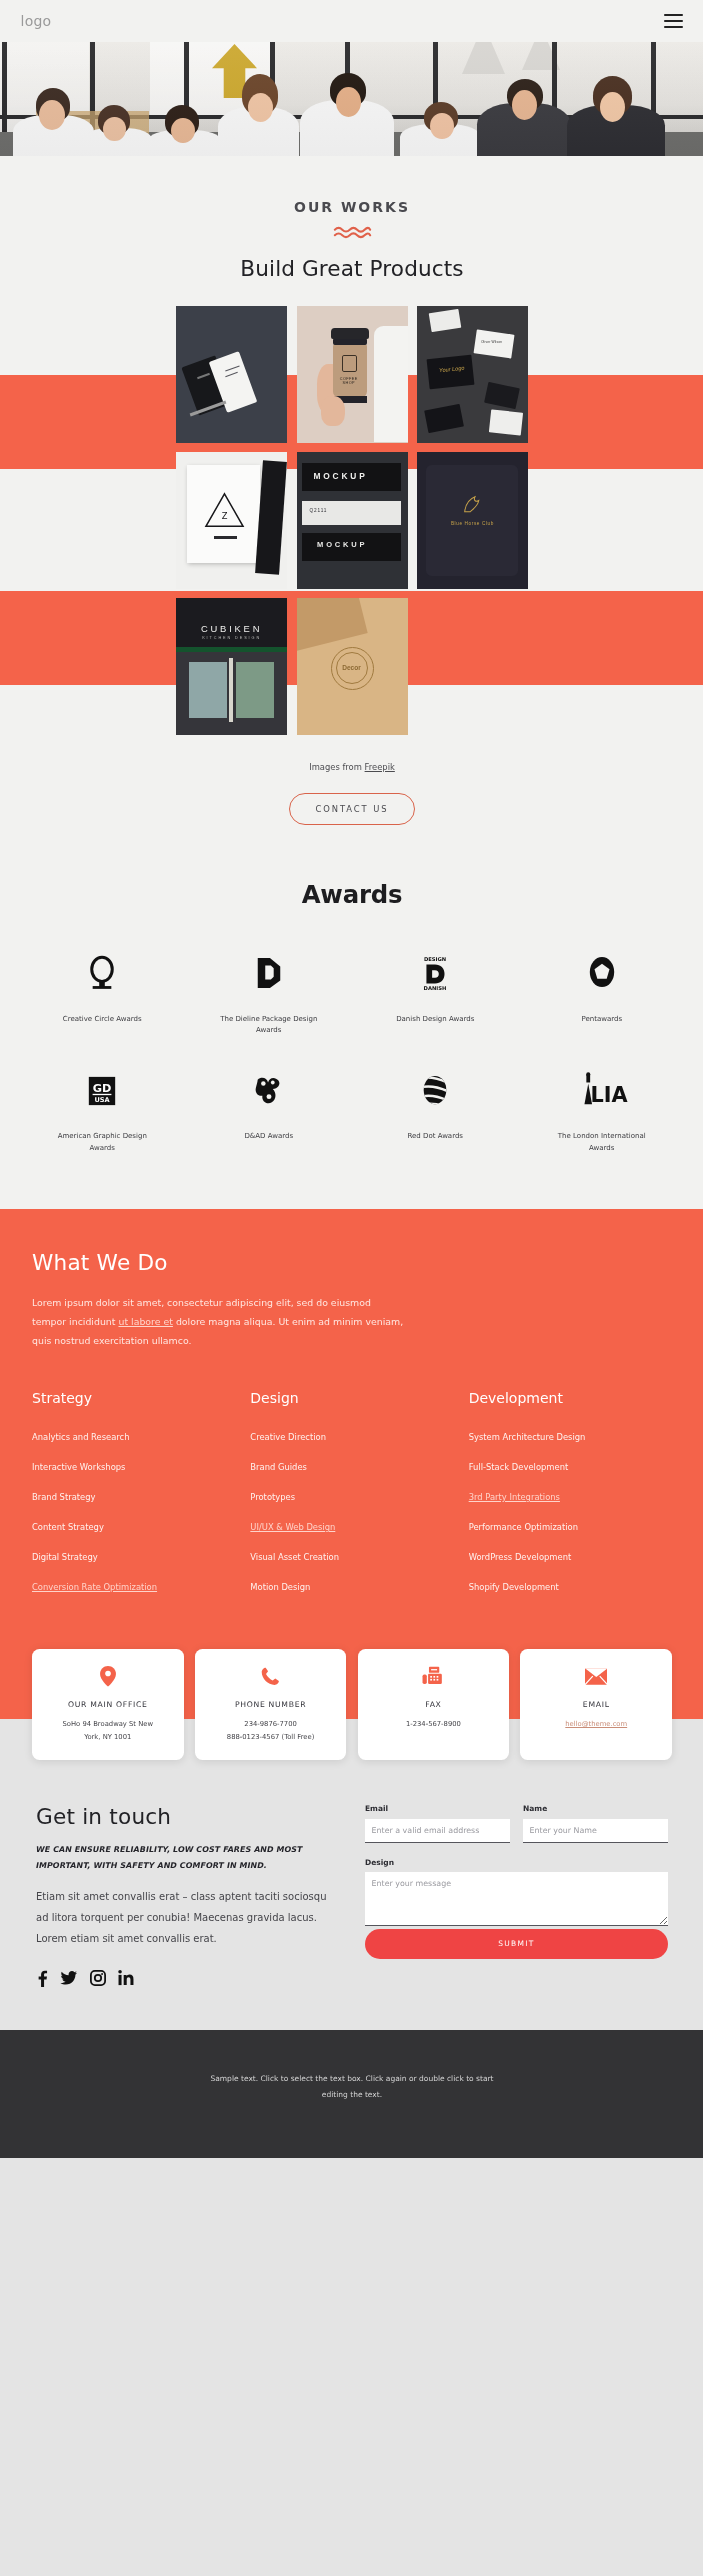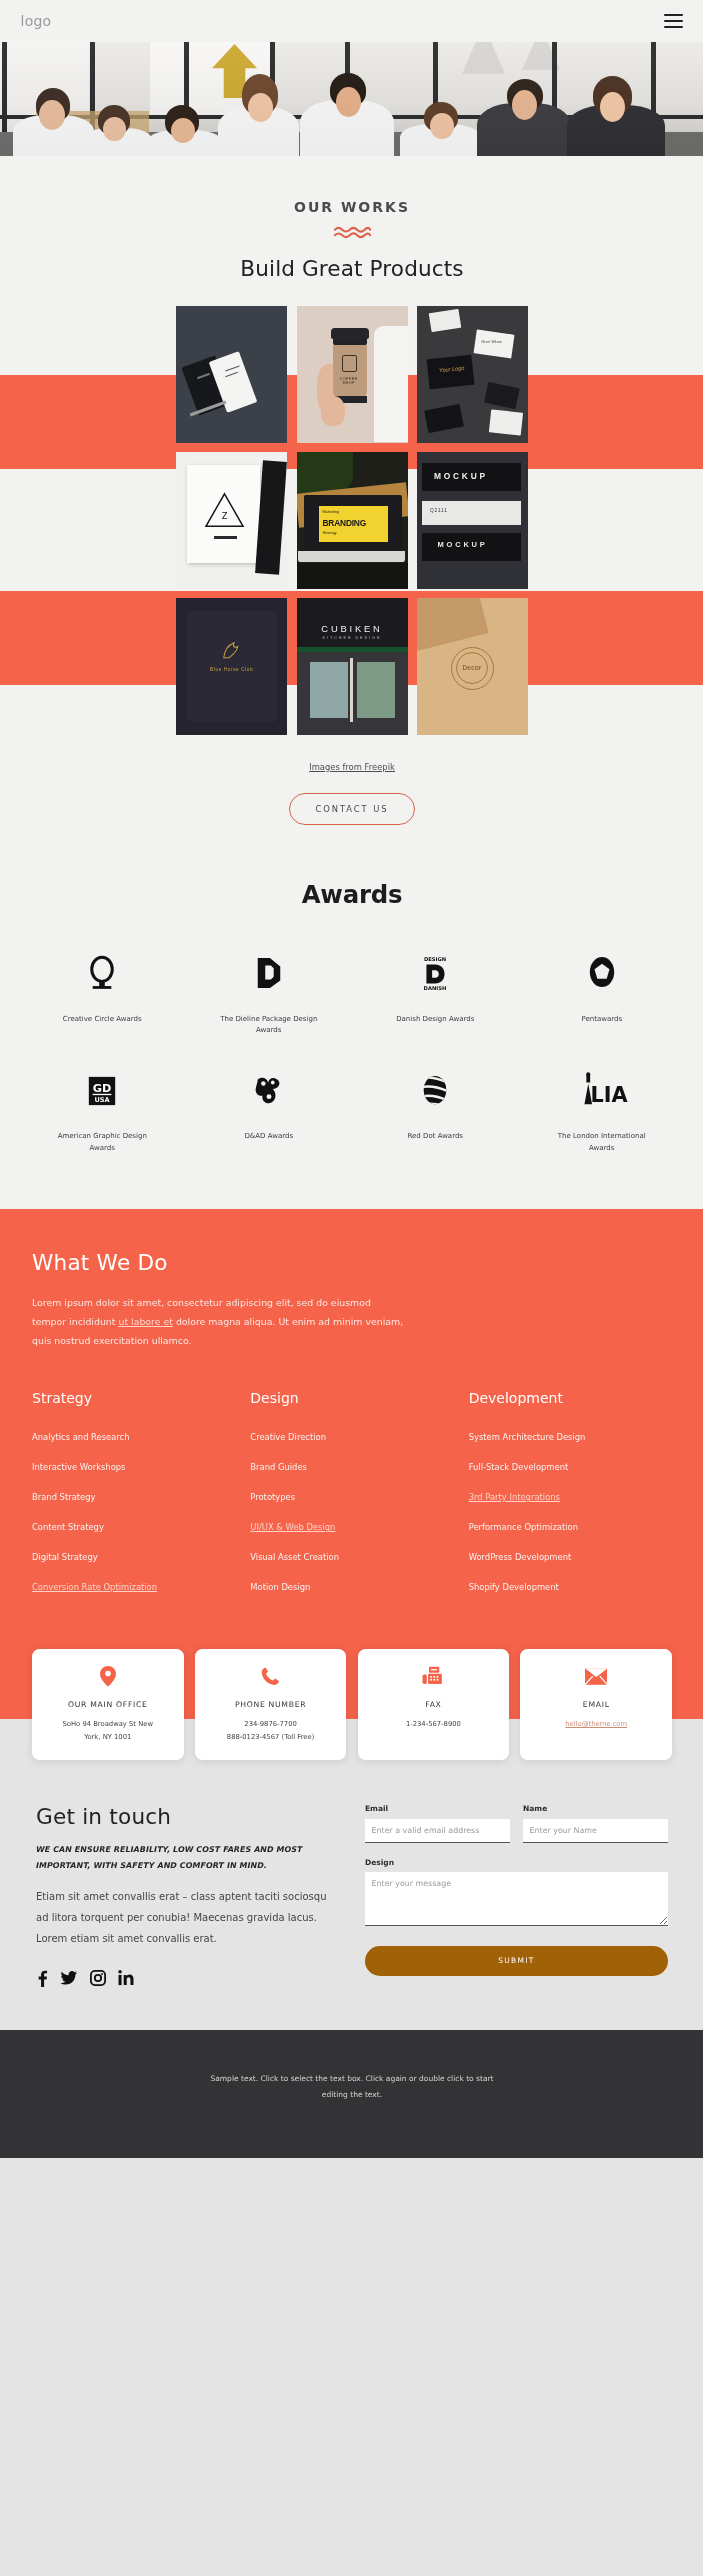--- a/index.html
+++ b/index.html
@@ -143,21 +143,20 @@
   .stamp { position:absolute; border-radius:50%; border:1.9px solid #a07a3f; }
 
   .tiny { position:absolute; background:#d8d8d6; }
   .tiny-d { position:absolute; background:#55555c; }
   .goldtext { position:absolute; color:#c6a24a; font-size:5.6px; font-style:italic; }
   .smalltext { position:absolute; color:#e8e8e6; font-size:3.2px; letter-spacing:0.2px; }
 
   .credit {
     text-align:center; font-size:8.4px; color:#4c4c50; margin-top:19px;
     font-family:"DejaVu Sans", sans-serif;
-    text-decoration:underline;
   }
   .credit a { color:#4c4c50; text-decoration: underline; }
   .cta-wrap { text-align:center; margin-top:20.6px; padding-bottom:45px; }
   .cta-btn {
     display:inline-block;
     border:0.9px solid #d9634a;
     border-radius: 20.6px;
     color:#4a4a4f;
     font-size:8.4px;
     letter-spacing:1.9px;
@@ -290,23 +289,22 @@
     padding:6.6px 6.6px;
     font-size:7.9px;
     color:#4a4a50;
     font-family:"DejaVu Sans", sans-serif;
     outline:none;
   }
   .field input::placeholder, .field textarea::placeholder { color:#9a9aa0; }
   .field textarea { height:54px; resize:vertical; }
   .field.message { margin-top:15px; }
   .submit-btn {
-    margin-top:17px;
     width:100%;
-    background:#a16207;
+    background:#ef4444;
     border:none;
     border-radius:20.6px;
     color:#fff;
     font-size:7.5px;
     letter-spacing:1.3px;
     padding:10.3px 0;
     cursor:pointer;
     font-family:"DejaVu Sans", sans-serif;
   }
 
@@ -440,31 +438,20 @@
       <div class="tile t-white">
         <div style="position:absolute;left:11.3px;top:13px;width:73px;height:98px;background:#fbfbfa;box-shadow:0.9px 1.9px 4.7px rgba(0,0,0,.25);"></div>
         <svg style="position:absolute;left:28px;top:39px;" width="41" height="39" viewBox="0 0 44 42">
           <polygon points="22,3 42,38 2,38" fill="none" stroke="#17171a" stroke-width="1.6"></polygon>
           <text x="22" y="30" font-size="9" text-anchor="middle" fill="#17171a" font-family="DejaVu Sans">Z</text>
         </svg>
         <div style="position:absolute;left:38px;top:84px;width:22.5px;height:2.8px;background:#2a2a2e;"></div>
         <div style="position:absolute;right:3.8px;top:9.4px;width:24.4px;height:113px;background:#17171a;transform:rotate(4deg);"></div>
       </div>
 
-      <div class="tile t-desk">
-        <div class="greens" style="left:0;top:0;width:56px;height:41px;border-radius:0 0 40% 0;"></div>
-        <div class="wood" style="left:0;top:36px;width:111px;height:34px;transform:rotate(-6deg);"></div>
-        <div class="laptop-screen" style="left:7.5px;top:43px;width:98px;height:58px;"></div>
-        <div class="laptop-yellow" style="left:22.5px;top:54px;width:69px;height:36px;"></div>
-        <div style="position:absolute;left:26px;top:58px;color:#2a2a2a;font-size:3.8px;">Marketing</div>
-        <div style="position:absolute;left:26px;top:66px;color:#18181a;font-size:8.4px;font-weight:700;letter-spacing:-0.2px;">BRANDING</div>
-        <div style="position:absolute;left:26px;top:79px;color:#2a2a2a;font-size:3.8px;">Strategy</div>
-        <div class="laptop-base" style="left:1.9px;top:99px;width:107px;height:11.3px;"></div>
-        <div style="position:absolute;left:0;top:111px;width:111px;height:26px;background:#141410;"></div>
-      </div>
 
       <div class="tile t-mock">
         <div class="mock-strip" style="left:5.6px;top:11.3px;width:99px;height:28px;"></div>
         <div style="position:absolute;left:17px;top:19px;color:#f0f0ee;font-size:8.4px;font-weight:700;letter-spacing:2.8px;">MOCKUP</div>
         <div style="position:absolute;left:5.6px;top:49px;width:99px;height:24.4px;background:#e8e8e6;"></div>
         <div class="mock-strip" style="left:5.6px;top:81px;width:99px;height:28px;"></div>
         <div style="position:absolute;left:20.6px;top:88px;color:#e8e8e6;font-size:7.5px;font-weight:700;letter-spacing:2.8px;">MOCKUP</div>
         <div style="position:absolute;left:13px;top:56px;color:#303036;font-size:4.7px;letter-spacing:0.9px;">Q2111</div>
       </div>
 

